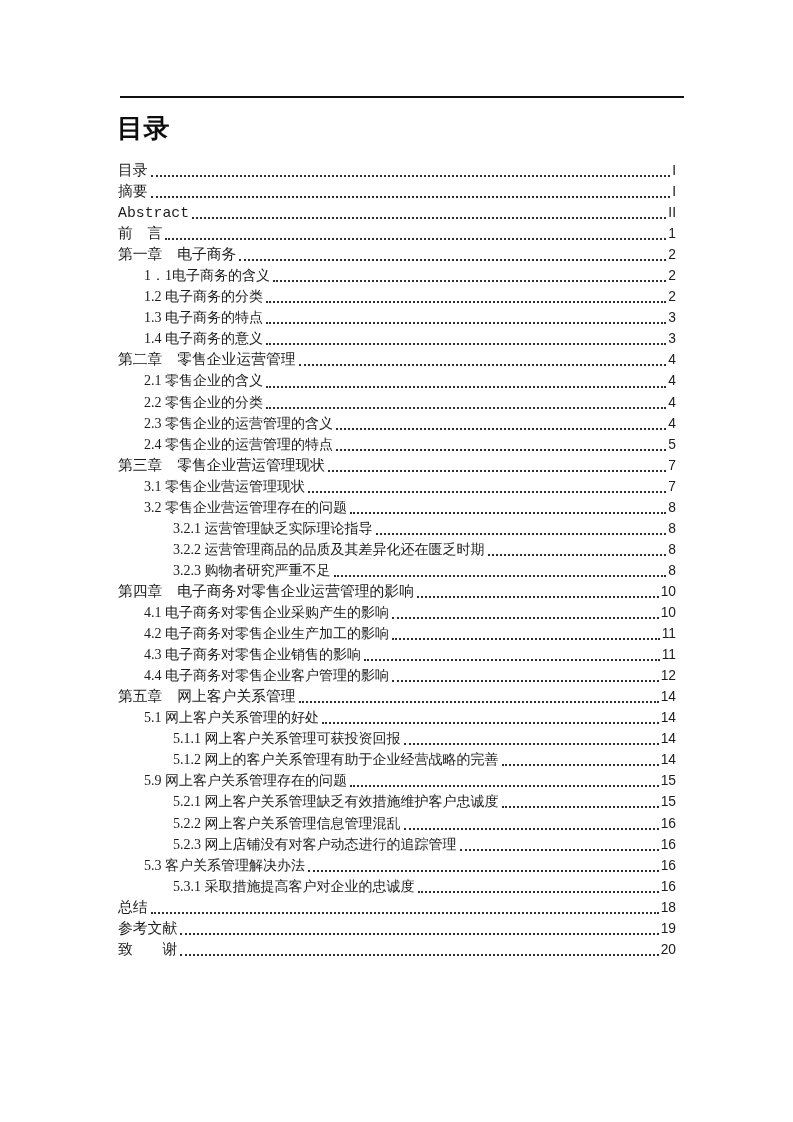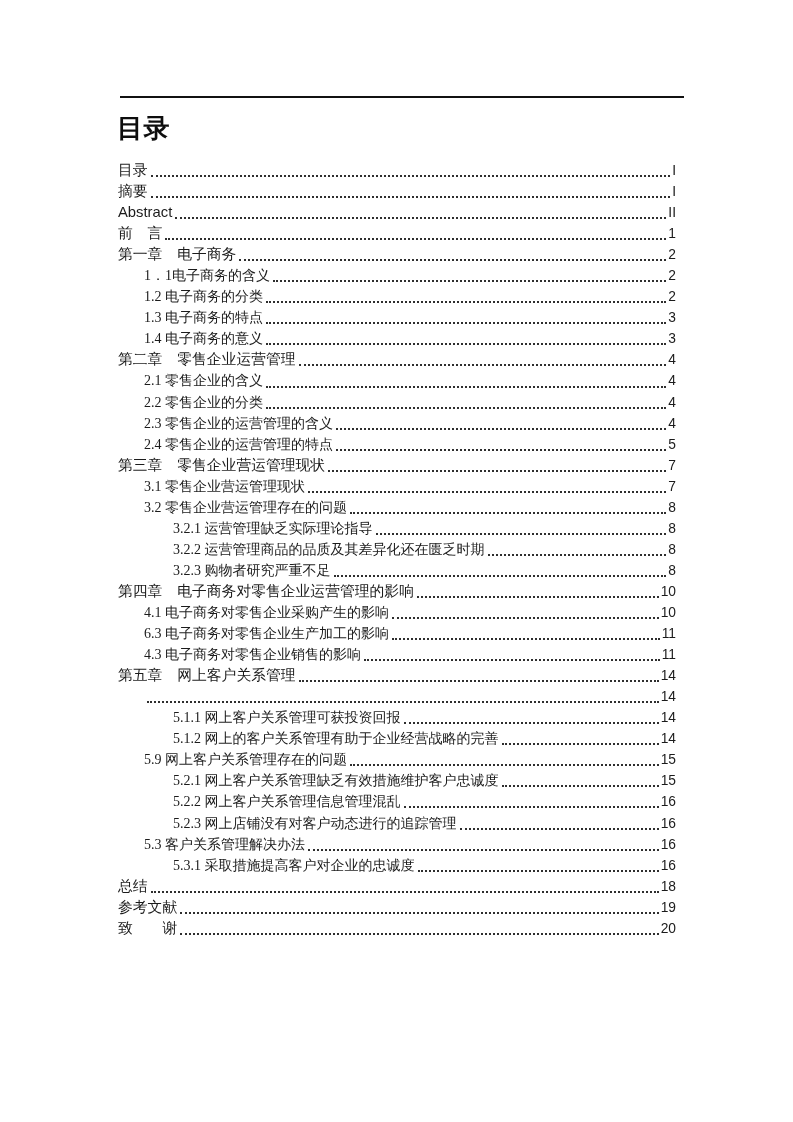--- a/index.html
+++ b/index.html
@@ -48,21 +48,21 @@
     align-items: baseline;
     height: 21.05px;
     line-height: 21px;
     font-size: 14.6px;
     white-space: nowrap;
   }
   .toc-row.lv0 { padding-left: 0; font-size: 14.8px; }
   .toc-row.lv1 { padding-left: 26px; font-size: 14px; }
   .toc-row.lv2 { padding-left: 55px; font-size: 14px; align-items: flex-end; }
   .toc-row.latin .toc-label {
-    font-family: Liberation Sans, sans-serif;
+    font-family: Liberation Mono, monospace;
   }
   .toc-label {
     flex: 0 0 auto;
   }
   .leader {
     flex: 1 1 auto;
     align-self: flex-end;
     height: 0;
     border-bottom: 2px dotted #2e2e2e;
     margin: 0 2px 4px 3px;
@@ -186,35 +186,41 @@
     <span class="toc-label">第四章　电子商务对零售企业运营管理的影响</span>
     <span class="leader"></span>
     <span class="pagenum">10</span>
   </div>
       <div class="toc-row lv1">
     <span class="toc-label">4.1 电子商务对零售企业采购产生的影响</span>
     <span class="leader"></span>
     <span class="pagenum">10</span>
   </div>
       <div class="toc-row lv1">
-    <span class="toc-label">6.3 电子商务对零售企业生产加工的影响</span>
+    <span class="toc-label">4.2 电子商务对零售企业生产加工的影响</span>
     <span class="leader"></span>
     <span class="pagenum">11</span>
   </div>
       <div class="toc-row lv1">
     <span class="toc-label">4.3 电子商务对零售企业销售的影响</span>
     <span class="leader"></span>
     <span class="pagenum">11</span>
   </div>
+      <div class="toc-row lv1">
+    <span class="toc-label">4.4 电子商务对零售企业客户管理的影响</span>
+    <span class="leader"></span>
+    <span class="pagenum">12</span>
+  </div>
       <div class="toc-row lv0">
     <span class="toc-label">第五章　网上客户关系管理</span>
     <span class="leader"></span>
     <span class="pagenum">14</span>
   </div>
       <div class="toc-row lv1">
+    <span class="toc-label">5.1 网上客户关系管理的好处</span>
     <span class="leader"></span>
     <span class="pagenum">14</span>
   </div>
       <div class="toc-row lv2">
     <span class="toc-label">5.1.1 网上客户关系管理可获投资回报</span>
     <span class="leader"></span>
     <span class="pagenum">14</span>
   </div>
       <div class="toc-row lv2">
     <span class="toc-label">5.1.2 网上的客户关系管理有助于企业经营战略的完善</span>

